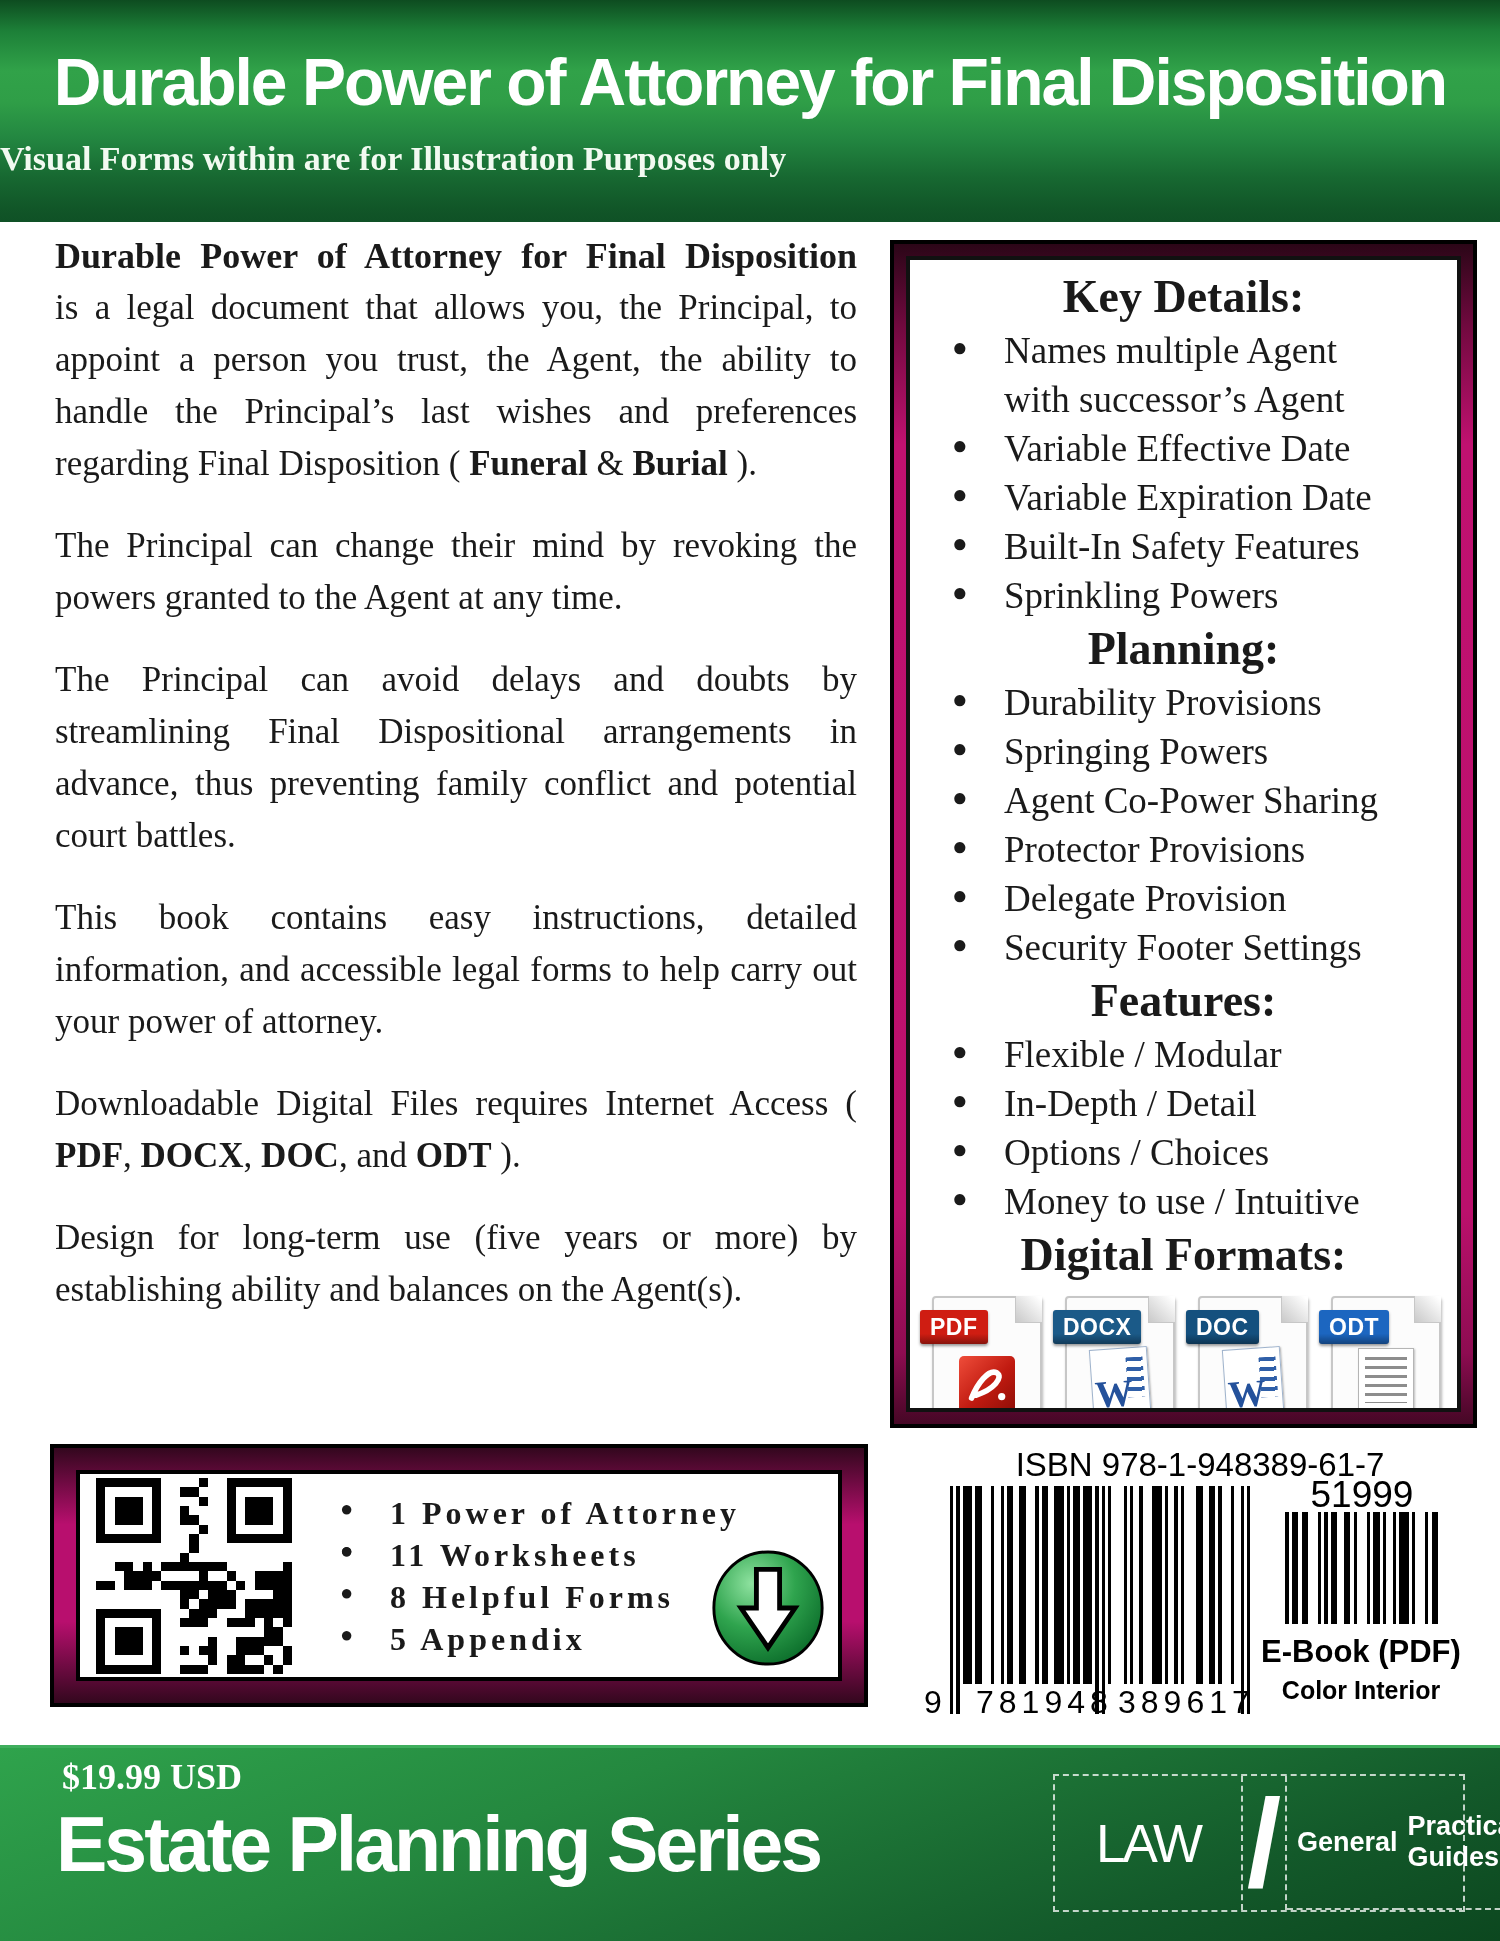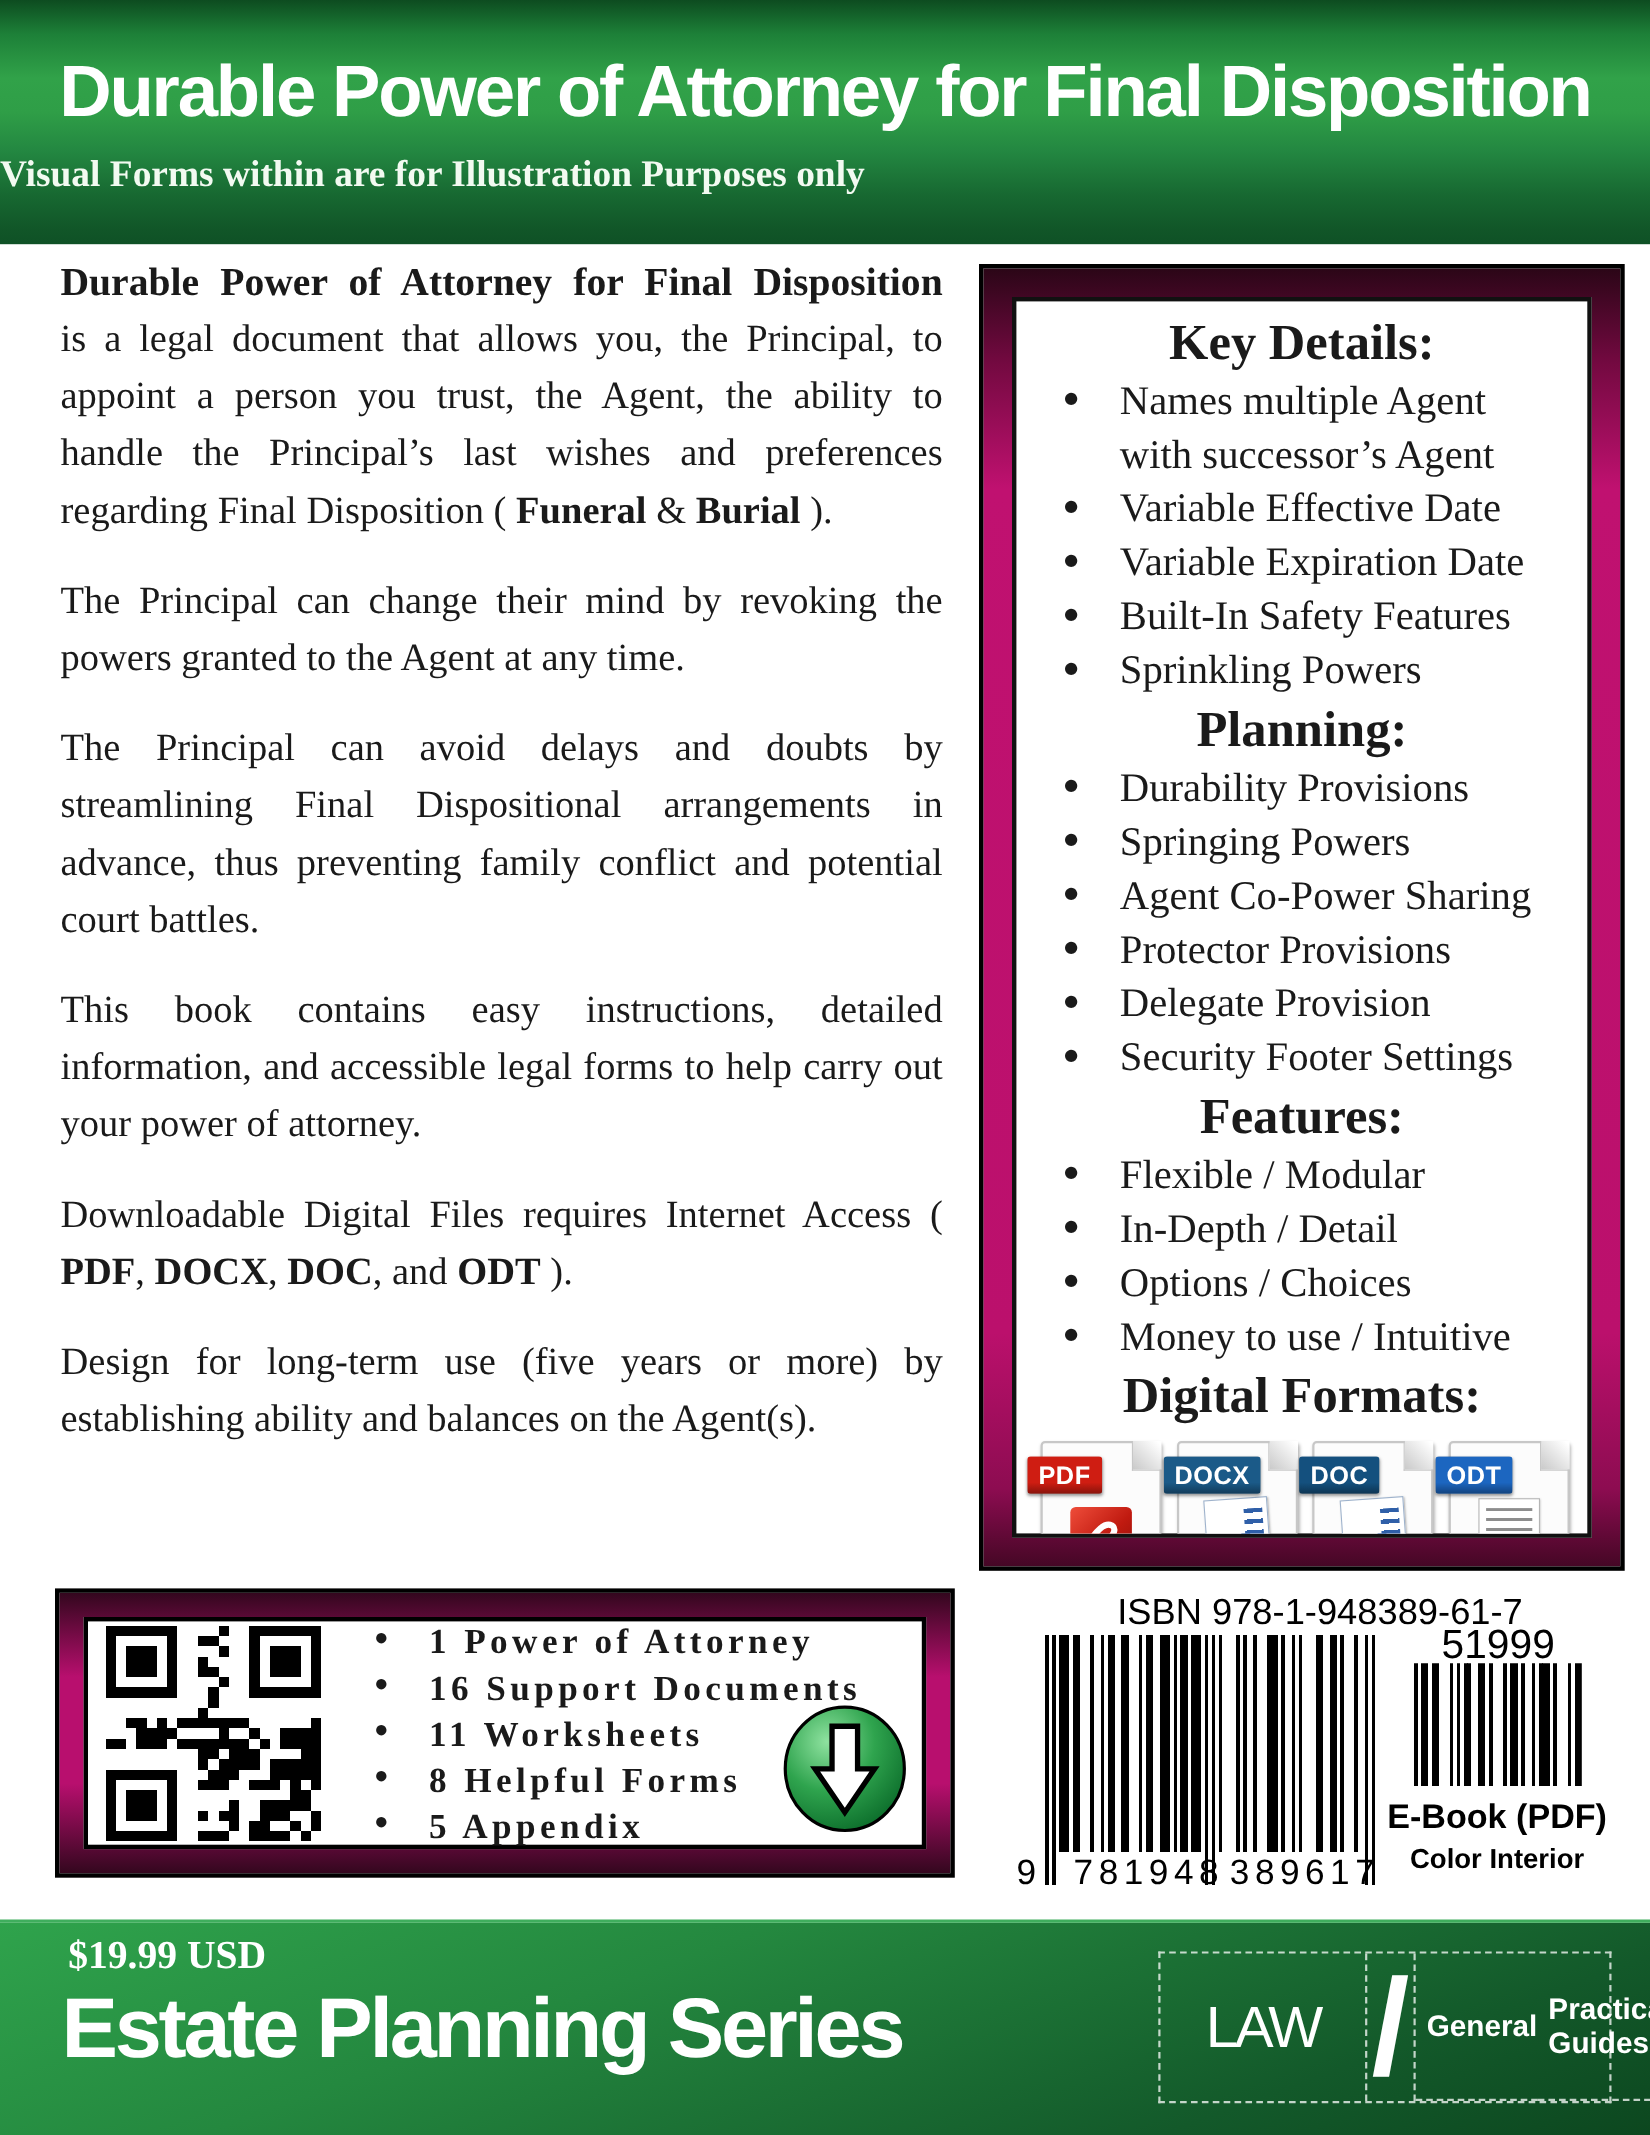--- a/index.html
+++ b/index.html
@@ -13,21 +13,21 @@
   .subtitle{position:absolute;left:0;top:140px;width:100%;color:#f2faf1;
     font-weight:bold;font-size:34px;}
   
   .left-col{position:absolute;left:55px;top:230px;width:802px;text-align:justify;}
   .left-col p{margin:0 0 30px 0;font-size:35px;line-height:52px;}
   .left-col .b{font-weight:bold;}
   .left-col .lead{display:block;text-align:justify;text-align-last:justify;font-size:36px;}
   .save{font-weight:bold;font-size:84px;line-height:92px;text-align:justify;text-align-last:justify;margin-top:4px;}
   
   .sidebar{position:absolute;left:890px;top:240px;width:587px;height:1188px;box-sizing:border-box;
-    border:4px solid #000;padding:26px;
+    border:4px solid #000;padding:12px;
     background:linear-gradient(180deg,#2b0617 0%,#71093f 7%,#c01170 17%,#bb106c 82%,#8d0c51 94%,#450725 100%);}
   .sidebar-inner{box-sizing:border-box;height:100%;background:#fff;border:4px solid #111;
     display:flex;flex-direction:column;padding:8px 10px 12px;overflow:hidden;}
   .sb-h{font-weight:bold;font-size:46px;line-height:58px;text-align:center;}
   .sb-ul{list-style:none;margin:0;padding:0 0 0 26px;text-align:left;}
   .sb-ul li{position:relative;padding-left:58px;font-size:37px;line-height:49px;white-space:pre-line;}
   .blt{position:absolute;left:6px;top:-3px;font-size:26px;}
   #formats-row{display:flex;justify-content:space-between;align-items:flex-end;padding:10px 6px 0 6px;margin-top:2px;}
   .ficon{position:relative;width:116px;height:124px;}
   .fpage{position:absolute;left:6px;right:0;top:0;bottom:0;background:#fcfcfc;border:2px solid #c7c7c7;
@@ -309,21 +309,21 @@
             <rect x="10" y="20" width="1" height="1" fill="#000"></rect>
             <rect x="11" y="20" width="1" height="1" fill="#000"></rect>
             <rect x="14" y="20" width="1" height="1" fill="#000"></rect>
             <rect x="15" y="20" width="1" height="1" fill="#000"></rect>
             <rect x="16" y="20" width="1" height="1" fill="#000"></rect>
             <rect x="17" y="20" width="1" height="1" fill="#000"></rect>
             <rect x="19" y="20" width="1" height="1" fill="#000"></rect>
           </svg></div>
       <ul class="dl-ul" id="dl-list">
           <li><span class="blt2">●</span><span>1 Power of Attorney</span></li>
-          <li><span class="blt2">●</span><span>16 Support Documents</span></li>
+          <li><span class="blt2">●</span></li>
           <li><span class="blt2">●</span><span>11 Worksheets</span></li>
           <li><span class="blt2">●</span><span>8 Helpful Forms</span></li>
           <li><span class="blt2">●</span><span>5 Appendix</span></li>
         </ul>
       <div class="dl-arrow" id="dl-arrow"><svg viewBox="0 0 120 124" width="116" height="122">
             <defs>
               <radialGradient id="gArr" cx="35%" cy="28%" r="80%">
                 <stop offset="0" stop-color="#8fe2a0"></stop>
                 <stop offset="0.5" stop-color="#2fa44e"></stop>
                 <stop offset="1" stop-color="#0a6a29"></stop>

